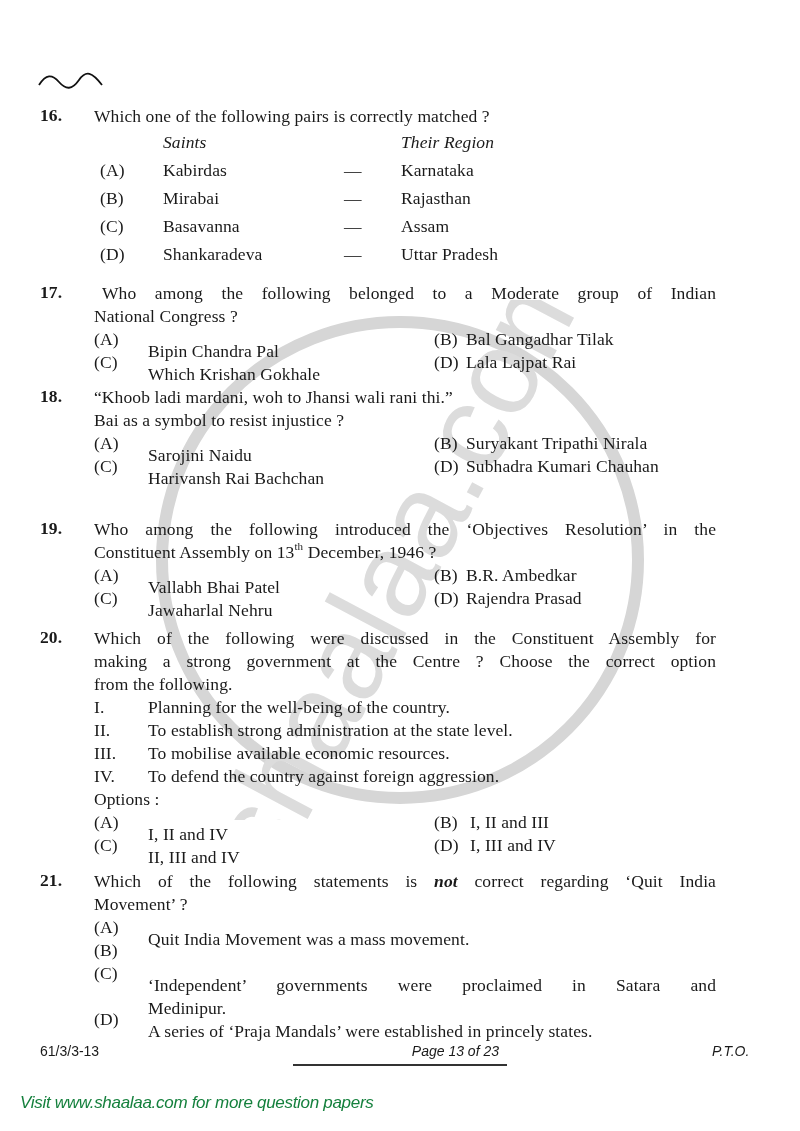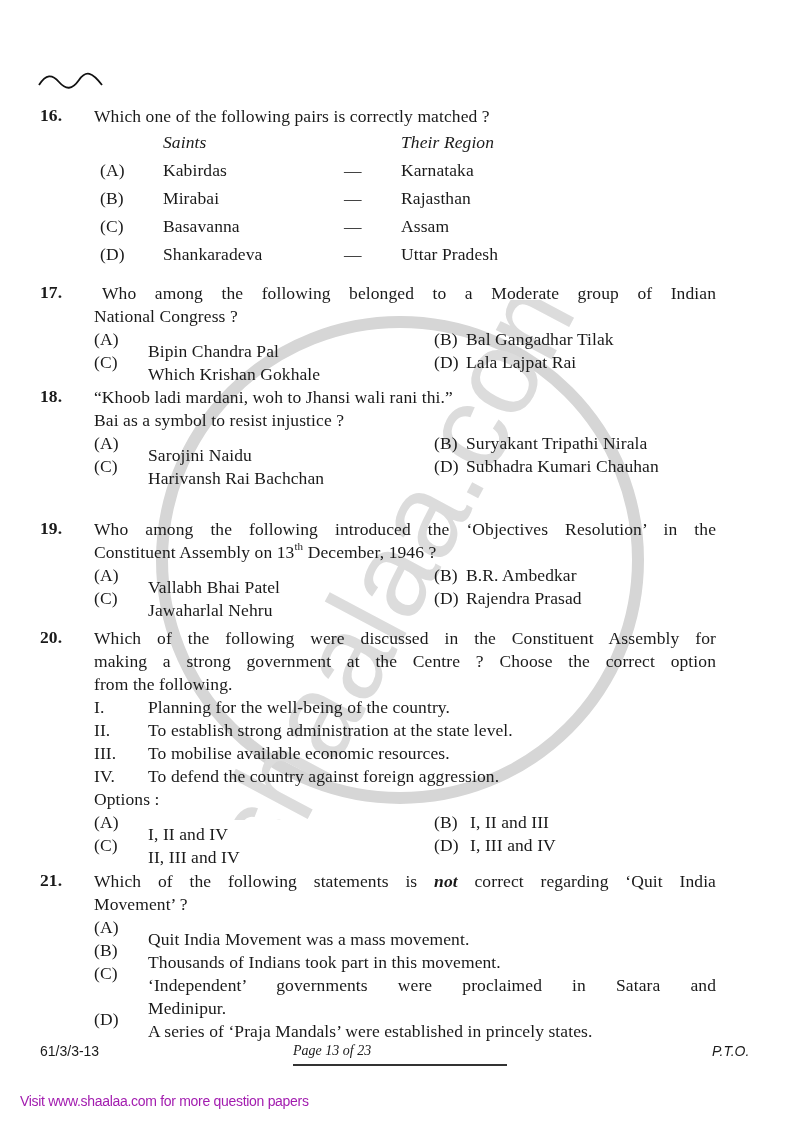--- a/index.html
+++ b/index.html
@@ -21,24 +21,24 @@
   .stmt-lbl { position: absolute; left: 0; }
   .stmt-val { position: absolute; left: 54px; white-space: nowrap; }
   .match-row { position: relative; height: 28px; }
   .match-row .ml { position: absolute; left: 6px; }
   .match-row .mv { position: absolute; left: 52px; margin-left: 17px; }
   .match-row .md { position: absolute; left: 250px; }
   .match-row .mr { position: absolute; left: 307px; }
   .ital { font-style: italic; }
   .watermark { position: absolute; left: 140px; top: 300px; width: 520px; height: 520px; pointer-events: none; }
   .footer-code { position: absolute; left: 40px; top: 1043px; font-family: "Liberation Sans", "DejaVu Sans", sans-serif; font-size: 14px; }
-  .footer-page { position: absolute; left: 293px; width: 214px; top: 1043px; text-align: left; font-family: Liberation Serif, serif; font-size: 14px; font-style: italic; }
+  .footer-page { position: absolute; left: 285px; width: 214px; top: 1043px; text-align: right; font-family: Liberation Sans, sans-serif; font-size: 14px; font-style: italic; }
   .footer-line { position: absolute; left: 293px; top: 1064px; width: 214px; height: 2px; background: #333; }
   .footer-pto { position: absolute; left: 712px; top: 1043px; font-family: "Liberation Sans", "DejaVu Sans", sans-serif; font-size: 14px; font-style: italic; }
-  .visit { position: absolute; left: 20px; top: 1093px; font-family: "Liberation Sans", "DejaVu Sans", sans-serif; font-size: 14px; color: #a21caf; letter-spacing: -0.3px; }
+  .visit { position: absolute; left: 20px; top: 1093px; font-family: "Liberation Sans", "DejaVu Sans", sans-serif; font-size: 17px; color: #15803d; letter-spacing: -0.3px; font-style: italic; }
   sup { font-size: 11px; line-height: 0; position: relative; top: -1px; }
   .justify-line { display: flex; justify-content: space-between; margin-left: 8px; }
 </style>
 </head>
 <body>
 
 <div class="page">
 
   <svg class="watermark" viewBox="0 0 520 520">
     <circle cx="260" cy="260" r="238" fill="none" stroke="#d6d6d6" stroke-width="12"></circle>
@@ -192,21 +192,20 @@
       <div style="text-align:justify; text-align-last:justify;">
         <span>Which of the following statements is </span><b><i>not</i></b><span> correct regarding ‘Quit India</span>
       </div>
       <div>Movement’ ?</div>
       <div class="row">
         <span class="lbl">(A)</span>
         <span class="val">Quit India Movement was a mass movement.</span>
       </div>
       <div class="row">
         <span class="lbl">(B)</span>
-        <span class="val">Thousands of Indians took part in this movement.</span>
       </div>
       <div class="row" style="height:46px;">
         <span class="lbl">(C)</span>
         <span class="val" style="width:568px; text-align:justify; text-align-last:justify; white-space:normal;">‘Independent’ governments were proclaimed in Satara and</span>
         <span class="val" style="top:23px;">Medinipur.</span>
       </div>
       <div class="row">
         <span class="lbl">(D)</span>
         <span class="val">A series of ‘Praja Mandals’ were established in princely states.</span>
       </div>

